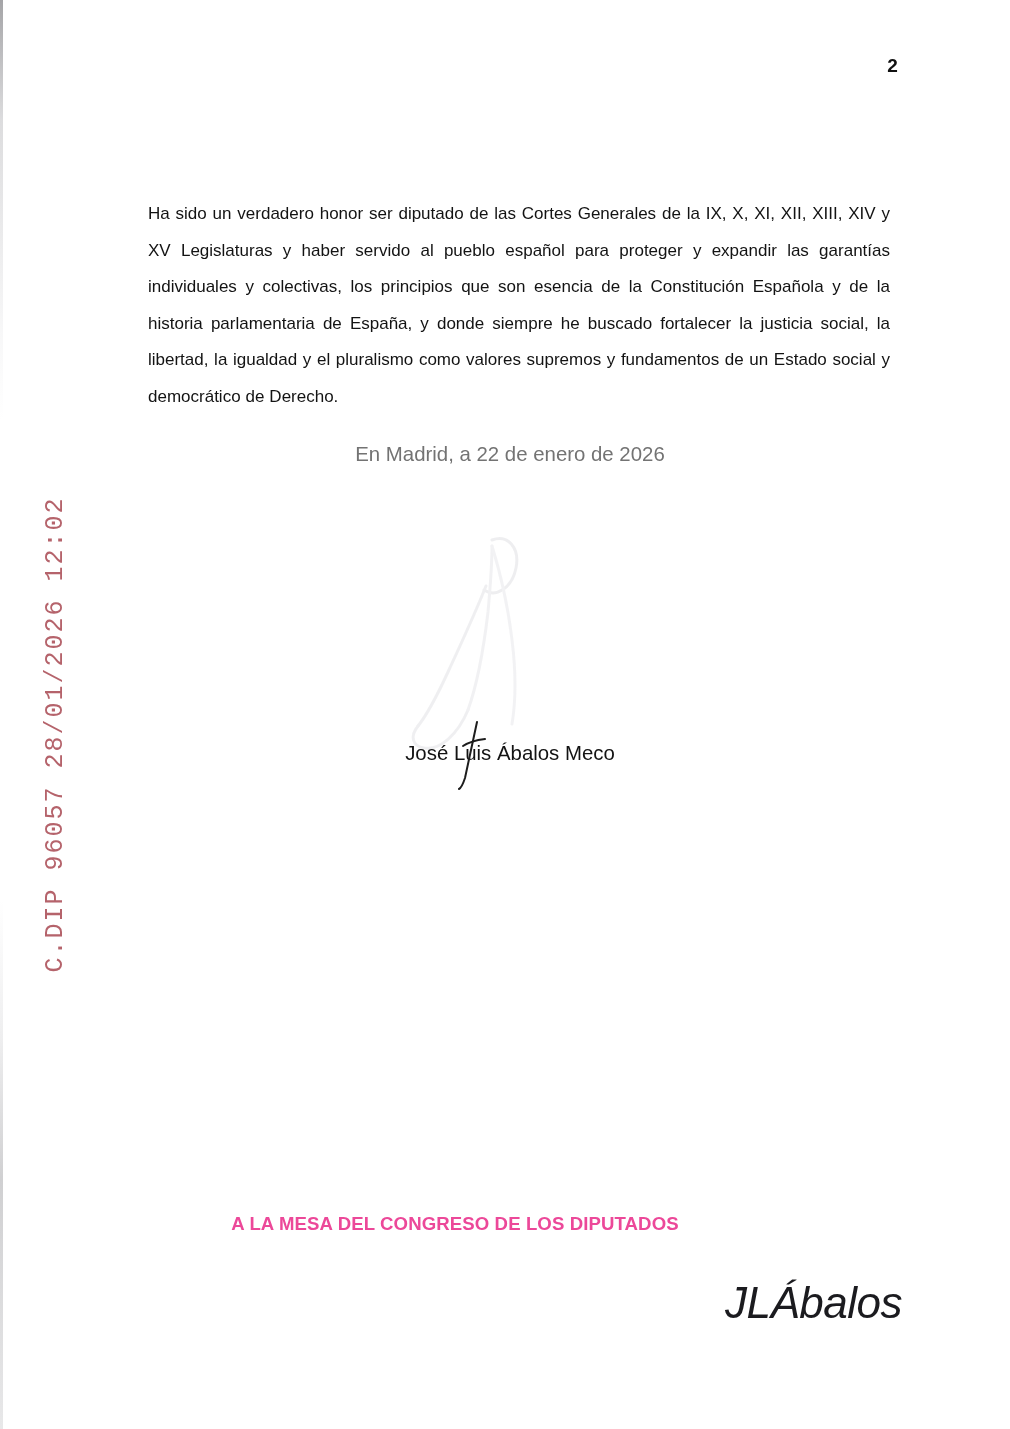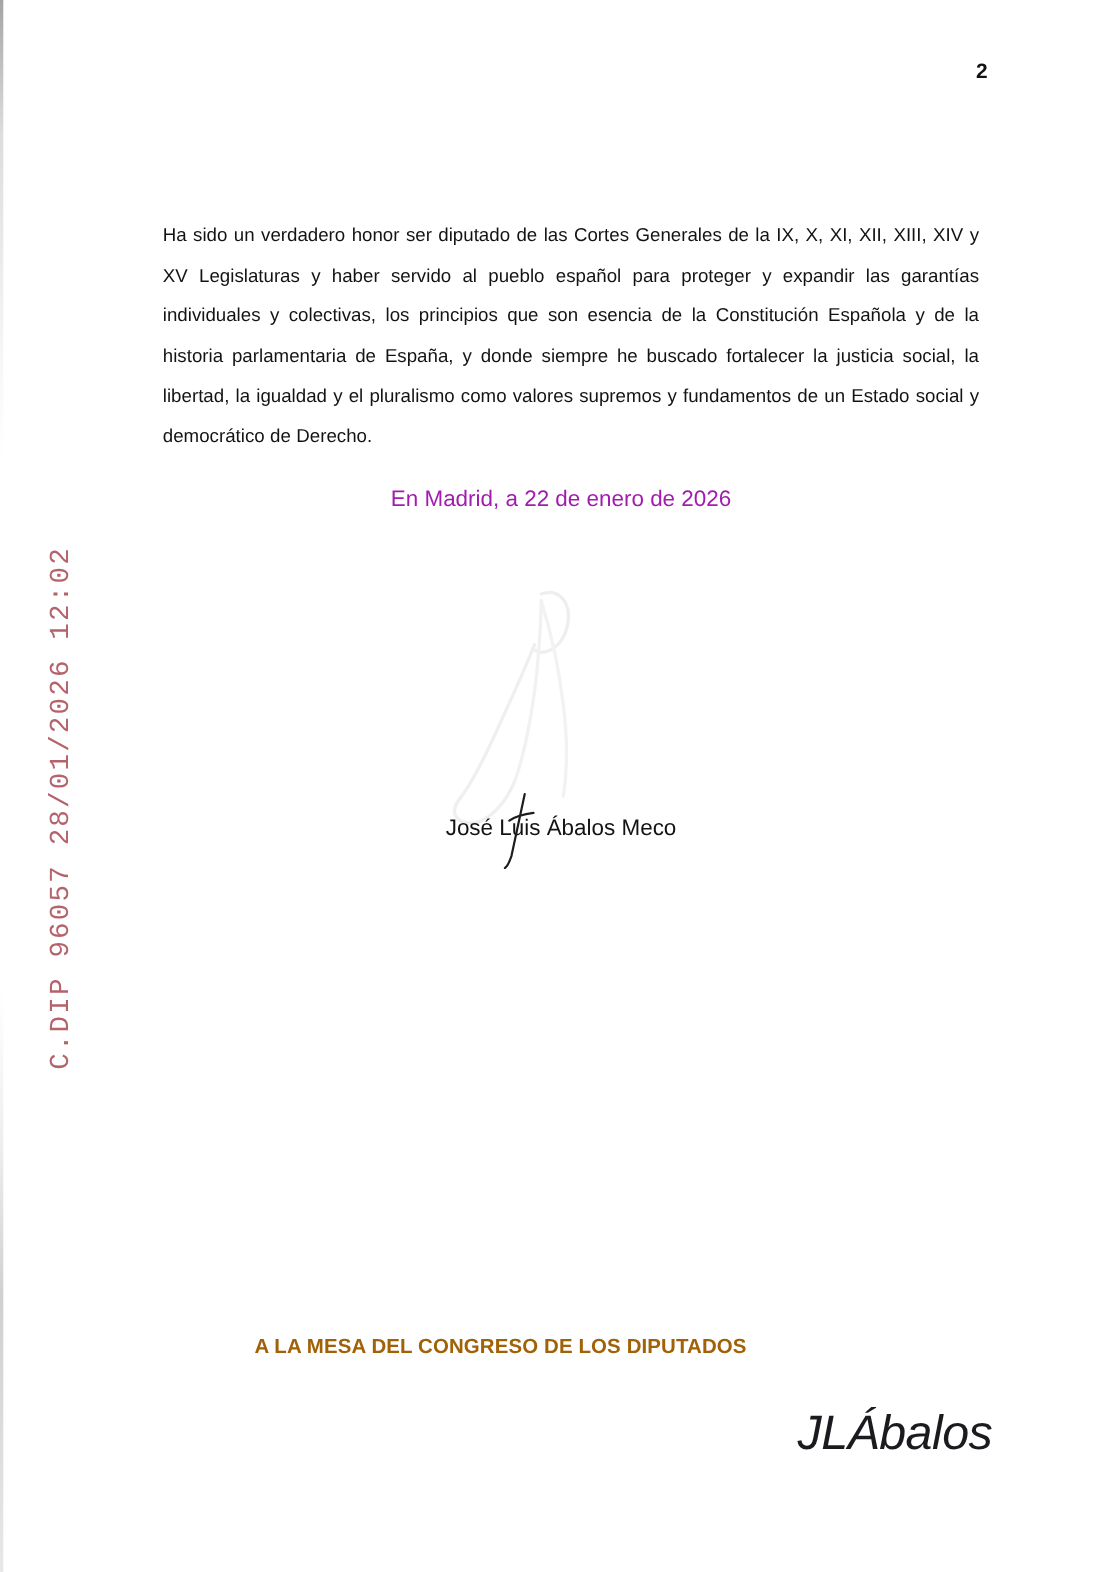--- a/index.html
+++ b/index.html
@@ -84,21 +84,21 @@
 
   
   .dateline {
     position: absolute;
     left: 148px;
     top: 438px;
     width: 742px;
     text-align: center;
     font-size: 20.4px;
     line-height: 32px;
-    color: #a21caf;
+    color: #737373;
     padding-right: 18px;
     box-sizing: border-box;
   }
 
   
   .signature-area {
     position: absolute;
     left: 148px;
     top: 520px;
     width: 742px;
@@ -136,21 +136,21 @@
   
   .mesa-heading {
     position: absolute;
     left: 0;
     top: 1213px;
     width: 910px;
     text-align: center;
     font-size: 18.6px;
     font-weight: 700;
     letter-spacing: 0.1px;
-    color: #a16207;
+    color: #ec4899;
   }
 
   
   .hand-signature {
     position: absolute;
     right: 108px;
     top: 1278px;
     font-family: Liberation Sans, sans-serif;
     font-style: italic;
     font-size: 44px;

